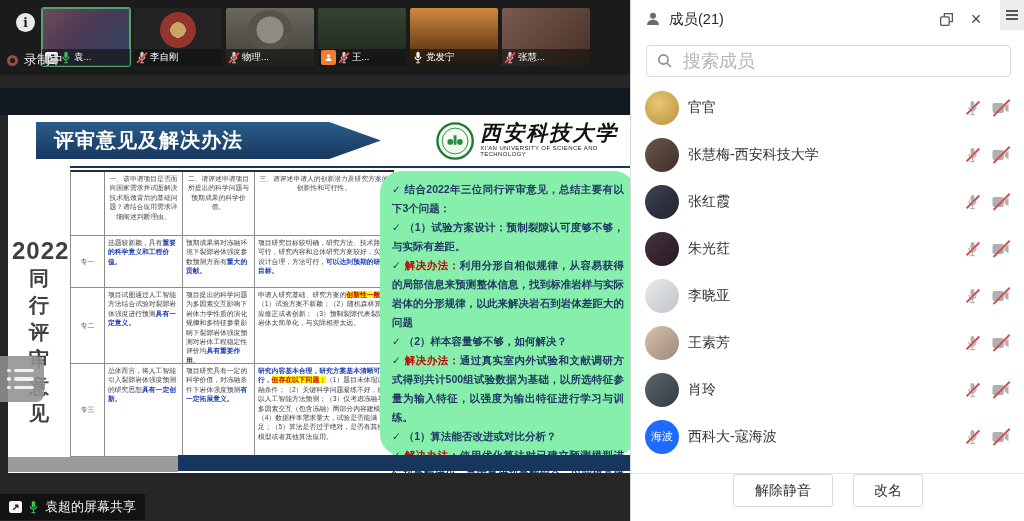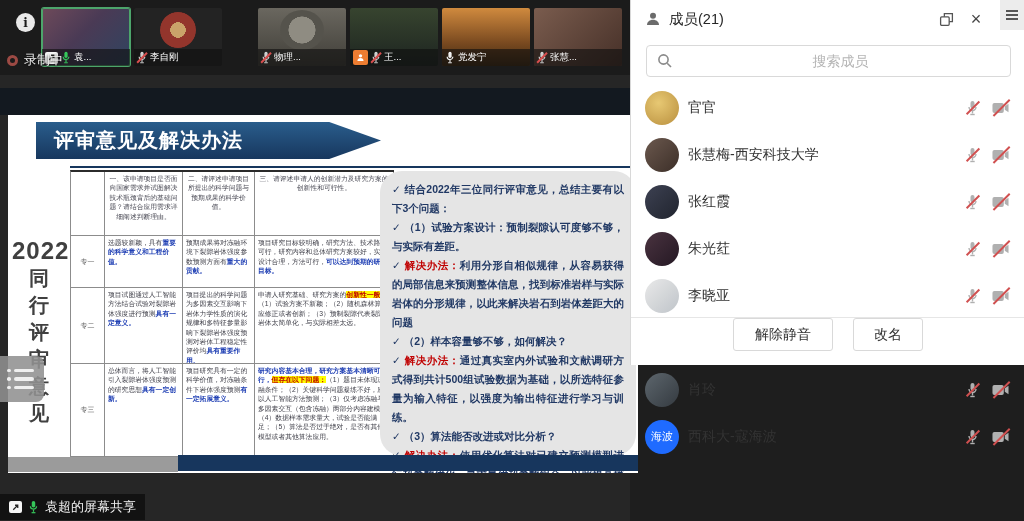--- a/index.html
+++ b/index.html
@@ -12,21 +12,21 @@
   .info-btn{position:absolute;left:16px;top:13px;width:19px;height:19px;border-radius:50%;
     background:#e9e9e9;color:#1b1b1b;font-weight:bold;font-size:12px;display:flex;
     align-items:center;justify-content:center;font-family:"DejaVu Serif",serif;}
   .tiles{position:absolute;left:42px;top:8px;display:flex;gap:4px;}
   .tile{position:relative;width:88px;height:58px;border-radius:2px;overflow:hidden;background:#333;}
   .tile.active{box-shadow:0 0 0 1px #4da56b inset,0 0 0 1px #4da56b;}
   .t1{background:linear-gradient(135deg,#6e4a5a 0%,#4a3a55 45%,#2f4460 100%);}
   .t2{background:#232323;}
   .t2 .emblem{position:absolute;left:26px;top:4px;width:36px;height:36px;border-radius:50%;
     background:radial-gradient(circle at 50% 50%,#caa36a 0 30%,#93352c 31% 70%,#6e1f1c 71%);}
-  .t3{background:linear-gradient(180deg,#6a675f,#403e38);margin-left:32px;}
+  .t3{background:linear-gradient(180deg,#6a675f,#403e38);}
   .t3 .ph{position:absolute;left:22px;top:2px;width:44px;height:40px;border-radius:50%;
     background:radial-gradient(circle,#8f8c82 0 45%,#55534c 46%);}
   .t4{background:linear-gradient(180deg,#37442f,#1d2420);}
   .t5{background:linear-gradient(180deg,#d08a3e,#7a4a20 60%,#402a12);}
   .t6{background:linear-gradient(135deg,#7a5c4e,#463028);padding-left:12px;}
   .namebar{position:absolute;left:0;right:0;bottom:0;height:17px;background:rgba(15,15,15,.62);
     display:flex;align-items:center;gap:3px;padding:0 3px;color:#fff;font-size:9.5px;white-space:nowrap;overflow:hidden;}
   .share-badge{width:13px;height:12px;background:#f5f5f5;border-radius:2px;display:flex;align-items:center;justify-content:center;flex:0 0 auto;}
   .host-badge{width:15px;height:15px;background:#ed7d31;border-radius:2px;display:flex;align-items:center;justify-content:center;flex:0 0 auto;}
   .micwrap{position:relative;display:flex;align-items:center;justify-content:center;flex:0 0 auto;}
@@ -56,49 +56,49 @@
   .tr{display:contents;}
   .tc{border-right:1px solid #8c8c8c;border-bottom:1px solid #8c8c8c;padding:2px 3px;font-size:6.8px;
     line-height:1.38;color:#40404a;overflow:hidden;}
   .tc.hdr{text-align:center;color:#4a4a55;}
   .tc.lblc{display:flex;align-items:center;justify-content:center;color:#666;font-size:7px;padding:1px;}
   .sg-em{color:#1f3fb4;font-weight:bold;}
   .sg-hl{color:#c00000;font-weight:bold;background:#ffff00;}
   .sg-red{color:#c00000;}
   .sg-check{color:#203864;}
 
-  .bubble{position:absolute;left:372px;top:56px;width:256px;height:285px;background:#e5e5e5;border-radius:22px;
+  .bubble{position:absolute;left:372px;top:56px;width:256px;height:285px;background:#86efac;border-radius:22px;
     padding:9px 12px;font-size:10.5px;font-weight:bold;color:#203864;line-height:19px;text-align:justify;}
   .bubble .bl{margin:0;}
   .bottom-bar-gray{position:absolute;left:0;top:342px;width:170px;height:15px;background:#9b9b9b;}
   .bottom-bar-navy{position:absolute;left:170px;top:340px;width:460px;height:16px;background:#17365d;}
 
   .float-tool{position:absolute;left:0;top:356px;width:44px;height:46px;background:rgba(145,145,145,.88);
     border-radius:0 8px 8px 0;display:flex;flex-direction:column;justify-content:center;gap:5px;padding-left:7px;z-index:6;}
   .float-tool .ln{display:flex;align-items:center;gap:3px;}
   .float-tool .d{width:3.5px;height:3.5px;background:#efefef;border-radius:50%;}
   .float-tool .b{width:20px;height:3.5px;background:#efefef;border-radius:2px;}
 
   .share-pill{position:absolute;left:0;top:494px;height:26px;background:#121212;display:inline-flex;
     align-items:center;gap:6px;padding:0 9px;z-index:5;}
   .share-pill .txt{color:#f0f0f0;font-size:13px;white-space:nowrap;}
 
   
-  .panel{position:absolute;left:630px;top:0;width:394px;height:365px;background:#fff;border-left:1px solid #d8d8d8;}
+  .panel{position:absolute;left:630px;top:0;width:394px;height:521px;background:#fff;border-left:1px solid #d8d8d8;}
   .p-header{position:absolute;left:0;top:0;width:370px;height:38px;display:flex;align-items:center;padding:0 14px;gap:8px;}
   .p-title{font-size:14.5px;color:#262626;}
   .p-header .spacer{flex:1;}
   .hbtn{width:22px;height:22px;display:flex;align-items:center;justify-content:center;color:#555;cursor:pointer;}
   .close-x{font-size:18px;color:#444;line-height:1;}
   .corner-tab{position:absolute;right:0;top:0;width:24px;height:30px;background:#ececec;display:flex;
     flex-direction:column;align-items:center;justify-content:center;gap:2.5px;}
   .corner-tab .hb{width:12px;height:1.6px;background:#555;}
   .searchbox{position:absolute;left:15px;top:45px;width:365px;height:32px;border:1px solid #d9d9d9;border-radius:4px;
     display:flex;align-items:center;gap:8px;padding:0 10px;background:#fff;}
-  .searchbox input{border:none;outline:none;flex:1;font-size:14px;color:#333;background:transparent;text-align:center;}
+  .searchbox input{border:none;outline:none;flex:1;font-size:18px;color:#333;background:transparent;}
   .searchbox input::placeholder{color:#b5b5b5;}
   .mlist{position:absolute;left:0;top:84px;width:394px;}
   .mrow{position:relative;height:47px;display:flex;align-items:center;padding:0 14px;gap:9px;}
   .avatar{width:34px;height:34px;border-radius:50%;flex:0 0 auto;display:flex;align-items:center;justify-content:center;
     color:#fff;font-size:11px;overflow:hidden;}
   .a1{background:radial-gradient(circle at 40% 35%,#e7c873,#b98f3e);}
   .a2{background:linear-gradient(135deg,#6b584e,#3c2f28);}
   .a3{background:linear-gradient(135deg,#3d4152,#20242e);}
   .a4{background:linear-gradient(135deg,#4a3340,#241823);}
   .a5{background:linear-gradient(135deg,#e9e9e9,#bfc4c9);}
@@ -231,20 +231,33 @@
       <div class="recording">
         <span class="rec-dot"></span>
         <span class="rec-label">录制中</span>
       </div>
     </div>
 
     <div class="slide-dark-band"></div>
     <div class="slide">
       <div class="banner">评审意见及解决办法</div>
 
+      <div class="uni">
+        <svg width="40" height="40" viewBox="0 0 40 40">
+          <circle cx="20" cy="20" r="18.5" fill="#f0f8ef" stroke="#1d7a33" stroke-width="2.5"></circle>
+          <circle cx="20" cy="20" r="13.5" fill="none" stroke="#2e8b44" stroke-width="1"></circle>
+          <circle cx="15" cy="21" r="3" fill="#2e8b44"></circle>
+            <circle cx="25" cy="21" r="3" fill="#2e8b44"></circle>
+          <rect x="18.5" y="14" width="3" height="10" fill="#2e8b44"></rect>
+        </svg>
+        <div>
+          <div class="uni-name">西安科技大学</div>
+          <div class="uni-cap">XI'AN UNIVERSITY OF SCIENCE AND TECHNOLOGY</div>
+        </div>
+      </div>
 
       <div class="slide-rule"></div>
 
       <div class="side-label">
         <span class="yr">2022</span>
         <span class="ch">同</span>
         <span class="ch">行</span>
         <span class="ch">评</span>
         <span class="ch">审</span>
         <span class="ch">意</span>
@@ -277,21 +290,21 @@
           <div class="tc"><span class="sg-em">研究内容基本合理，研究方案基本清晰可行，</span><span class="sg-hl">但存在以下问题：</span><span>（1）题目未体现冻融条件；（2）关键科学问题凝练不好，应以人工智能方法预测；（3）仅考虑冻融与多因素交互（包含冻融）两部分内容建模；（4）数据样本需求量大，试验是否能满足；（5）算法是否过于绝对，是否有其他模型或者其他算法应用。</span></div>
         </div>
       </div>
 
       <div class="bubble">
         <p class="bl"><span class="sg-check">✓  </span><span>结合2022年三位同行评审意见，总结主要有以下3个问题：</span></p>
         <p class="bl"><span class="sg-check">✓  </span><span>（1）试验方案设计：预制裂隙认可度够不够，与实际有差距。</span></p>
         <p class="bl"><span class="sg-check">✓  </span><span class="sg-red">解决办法：</span><span>利用分形自相似规律，从容易获得的局部信息来预测整体信息，找到标准岩样与实际岩体的分形规律，以此来解决岩石到岩体差距大的问题</span></p>
         <p class="bl"><span class="sg-check">✓  </span><span>（2）样本容量够不够，如何解决？</span></p>
         <p class="bl"><span class="sg-check">✓  </span><span class="sg-red">解决办法：</span><span>通过真实室内外试验和文献调研方式得到共计500组试验数据为基础，以所选特征参量为输入特征，以强度为输出特征进行学习与训练。</span></p>
-        <p class="bl"><span class="sg-check">✓  </span><span>（3）算法能否改进或对比分析？</span></p>
+        <p class="bl"><span class="sg-check">✓  </span><span>（1）算法能否改进或对比分析？</span></p>
         <p class="bl"><span class="sg-check">✓  </span><span class="sg-red">解决办法：</span><span>使用优化算法对已建立预测模型进行超参数优化，寻求最优超参数组合，以此提高模型的泛化能力。</span></p>
       </div>
 
       <div class="bottom-bar-gray"></div>
       <div class="bottom-bar-navy"></div>
     </div>
 
     <div class="float-tool">
       <span class="ln">
           <span class="d"></span>

